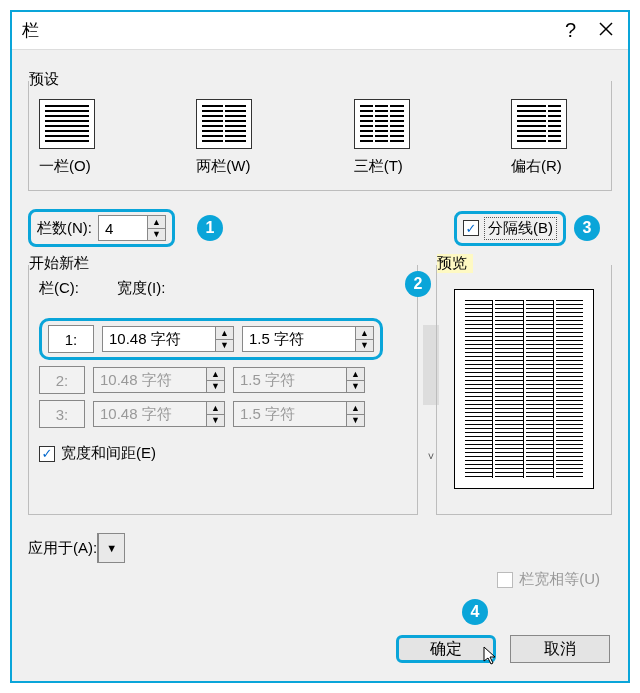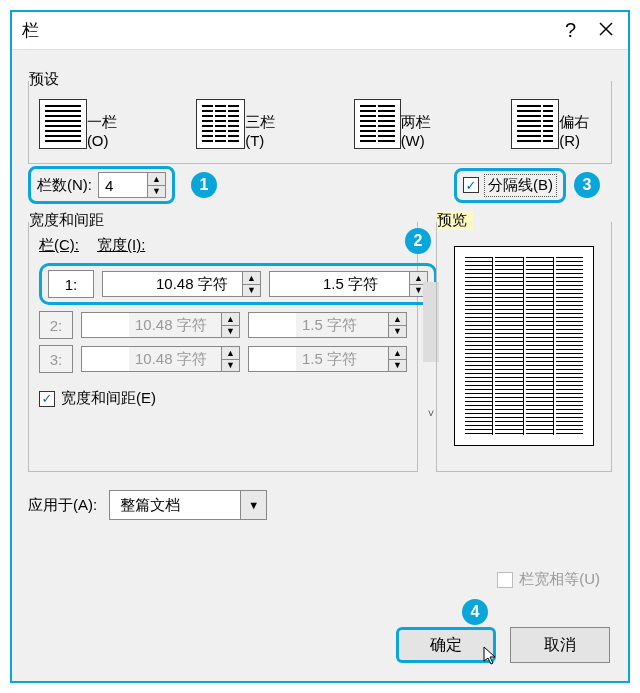--- a/index.html
+++ b/index.html
@@ -45,41 +45,41 @@
     top: -11px; left: 0;
     background: #f0f0f0;
     padding: 0 6px 0 0;
   }
   .presets-row {
     display: flex;
     justify-content: space-between;
     gap: 10px;
   }
   .preset {
-    display: flex; flex-direction: row; align-items: flex-end;
+    display: flex; flex-direction: column; align-items: flex-start;
     width: 90px;
   }
   .preset .icon {
     width: 56px; height: 50px;
     border: 1px solid #333;
     padding: 5px;
     background: #fff;
     display: flex; gap: 2px;
     align-items: stretch;
   }
   .preset .col {
     flex: 1;
     background: repeating-linear-gradient(to bottom, #000 0 2px, #fff 2px 5px);
   }
   .preset .label { margin-top: 8px; }
 
   .row-num {
     display: flex; align-items: center;
-    margin-top: 2px;
-    gap: 16px;
+    margin-top: 18px;
+    gap: 22px;
     position: relative;
   }
   .hl-box {
     border: 3px solid #0aa5d9;
     border-radius: 8px;
     padding: 3px 6px;
     display: inline-flex;
     align-items: center;
     gap: 6px;
   }
@@ -96,21 +96,21 @@
   .spinner {
     display: inline-flex;
     border: 1px solid #888;
     background: #fff;
     height: 26px;
   }
   .spinner input {
     border: none; width: 48px; padding: 2px 6px; font-size: 15px;
     background: #fff;
   }
-  .spinner-wide input { width: 92px; margin-left: 47px; }
+  .spinner-wide input { width: 112px; }
   .spin-btns {
     display: flex; flex-direction: column;
     width: 18px;
     border-left: 1px solid #888;
   }
   .spin-btns div {
     flex: 1; display: flex; align-items: center; justify-content: center;
     font-size: 9px;
     background: #e9e9e9;
     border-bottom: 1px solid #888;
@@ -153,21 +153,21 @@
     position: relative;
     padding: 14px 10px 12px 10px;
   }
   .ws-left .legend {
     position: absolute;
     top: -11px; left: 0;
     background: #f0f0f0;
     padding: 0 6px 0 0;
   }
   .ws-headers {
-    display: flex; gap: 4px; margin-bottom: 8px; text-decoration: underline;
+    display: flex; gap: 24px; margin-bottom: 20px;
   }
   .ws-headers .h1 { width: 54px; }
   .ws-headers .h2 { width: 140px; }
   .ws-headers .h3 { width: 140px; }
   .ws-row {
     display: flex; gap: 8px; align-items: center;
     margin-bottom: 6px;
   }
   .ws-row .idx {
     width: 46px; height: 28px;
@@ -241,21 +241,21 @@
   }
   .paper .pcol {
     flex: 1;
     border-right: 1px solid #000;
     background: repeating-linear-gradient(to bottom, #000 0 1.5px, #fff 1.5px 4px);
   }
   .paper .pcol:last-child { border-right: none; }
 
   .apply-row {
     margin-top: 18px;
-    display: flex; align-items: center; gap: 12px;
+    display: flex; align-items: center; gap: 0;
   }
   .select {
     display: inline-flex;
     border: 1px solid #888;
     background: #fff;
     height: 30px;
     align-items: center;
   }
   .select .val { padding: 0 10px; width: 130px; }
   .select .arrow {
@@ -279,21 +279,21 @@
     background: #fff;
   }
 
   .buttons {
     position: absolute;
     right: 18px; bottom: 18px;
     display: flex; gap: 14px;
     align-items: center;
   }
   .btn {
-    width: 100px; height: 36px;
+    width: 100px; height: 28px;
     border: 1px solid #888;
     background: #e4e4e4;
     display: flex; align-items: center; justify-content: center;
     font-size: 16px;
     position: relative;
   }
   .btn.primary-hl {
     border: 3px solid #0aa5d9;
     border-radius: 6px;
   }
@@ -338,30 +338,30 @@
         <div class="preset">
           <div class="icon">
               <div class="col"></div>
             </div>
           <span class="label">一栏(O)</span>
         </div>
         <div class="preset">
           <div class="icon">
               <div class="col"></div>
               <div class="col"></div>
-              <div class="col"></div>
             </div>
-          <span class="label">三栏(T)</span>
+          <span class="label">两栏(W)</span>
         </div>
         <div class="preset">
           <div class="icon">
               <div class="col"></div>
               <div class="col"></div>
+              <div class="col"></div>
             </div>
-          <span class="label">两栏(W)</span>
+          <span class="label">三栏(T)</span>
         </div>
         <div class="preset">
           <div class="icon">
               <div class="col" style="flex:1.4"></div>
               <div class="col" style="flex:0.6"></div>
             </div>
           <span class="label">偏右(R)</span>
         </div>
       </div>
     </div>
@@ -385,21 +385,21 @@
             <span class="cb">✓</span>
             <span class="dotted-focus">分隔线(B)</span>
           </span>
         </span>
         <span class="callout">3</span>
       </span>
     </div>
 
     <div class="width-spacing">
       <div class="ws-left">
-        <span class="legend">宽度和间距</span>
+        <span class="legend">开始新栏</span>
 
         <div class="callout callout2">2</div>
 
         <div class="ws-headers">
           <span class="h1">栏(C):</span>
           <span class="h2">宽度(I):</span>
         </div>
 
         <div class="ws-row">
           <span class="ws-row1-wrap">
@@ -477,21 +477,20 @@
               <div class="pcol"></div>
               <div class="pcol"></div>
           </div>
         </div>
       </div>
     </div>
 
     <div class="apply-row">
       <span>应用于(A):</span>
       <span class="select">
-        <span class="val">整篇文档</span>
         <span class="arrow">▼</span>
       </span>
     </div>
 
     <span class="new-col-check">
       <span class="cb"></span>
       <span>栏宽相等(U)</span>
     </span>
 
     <span class="callout callout4">4</span>

